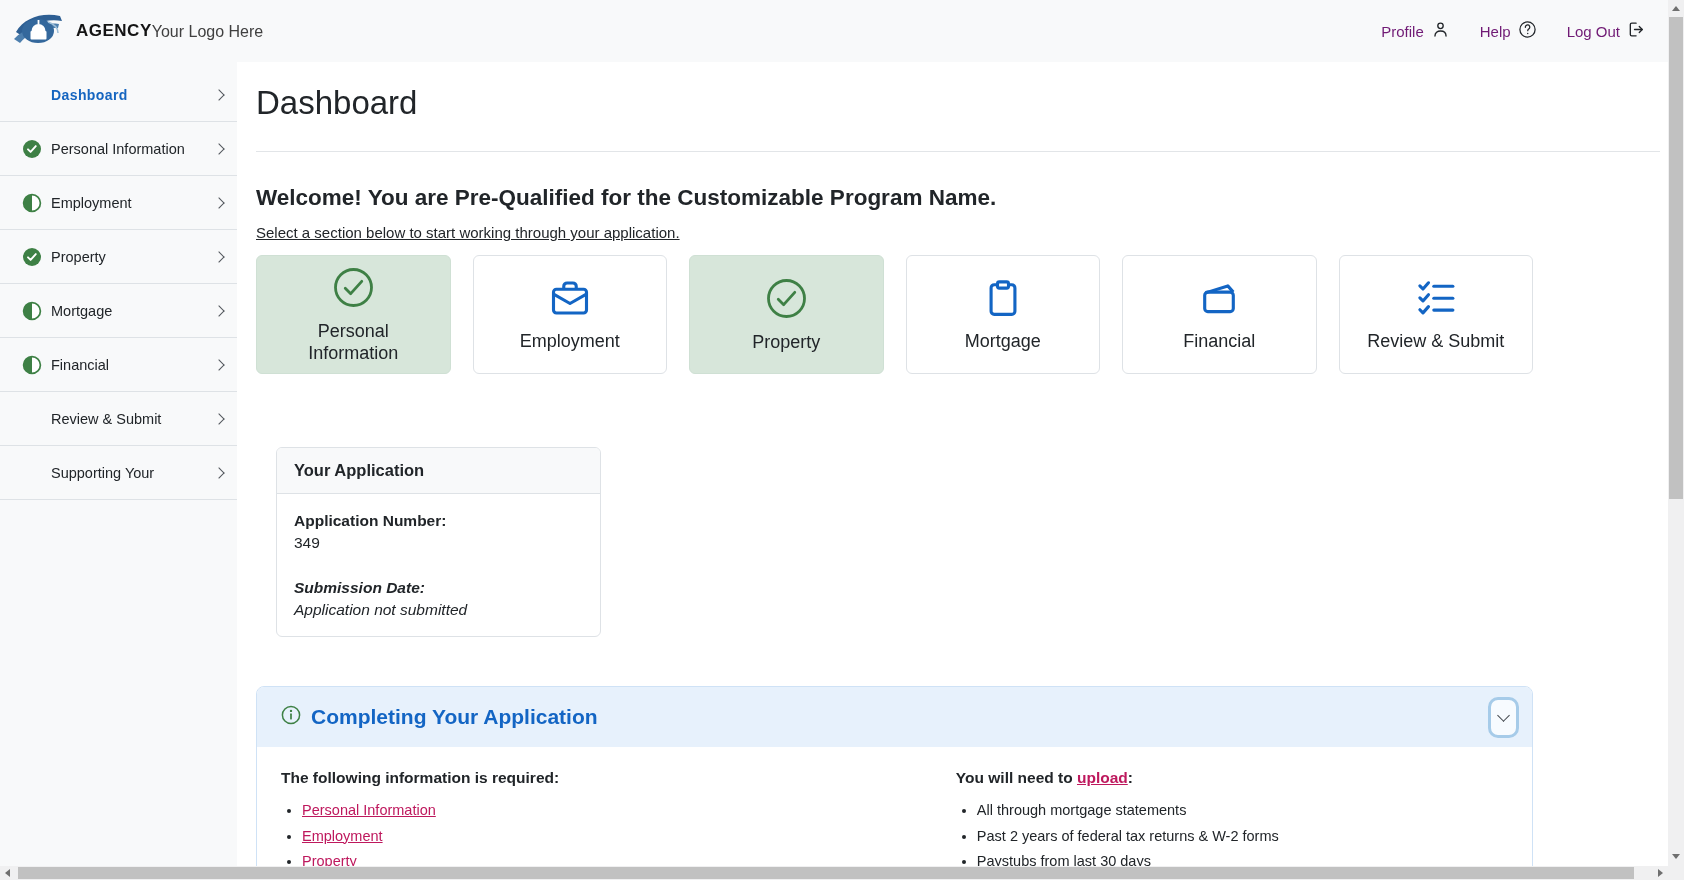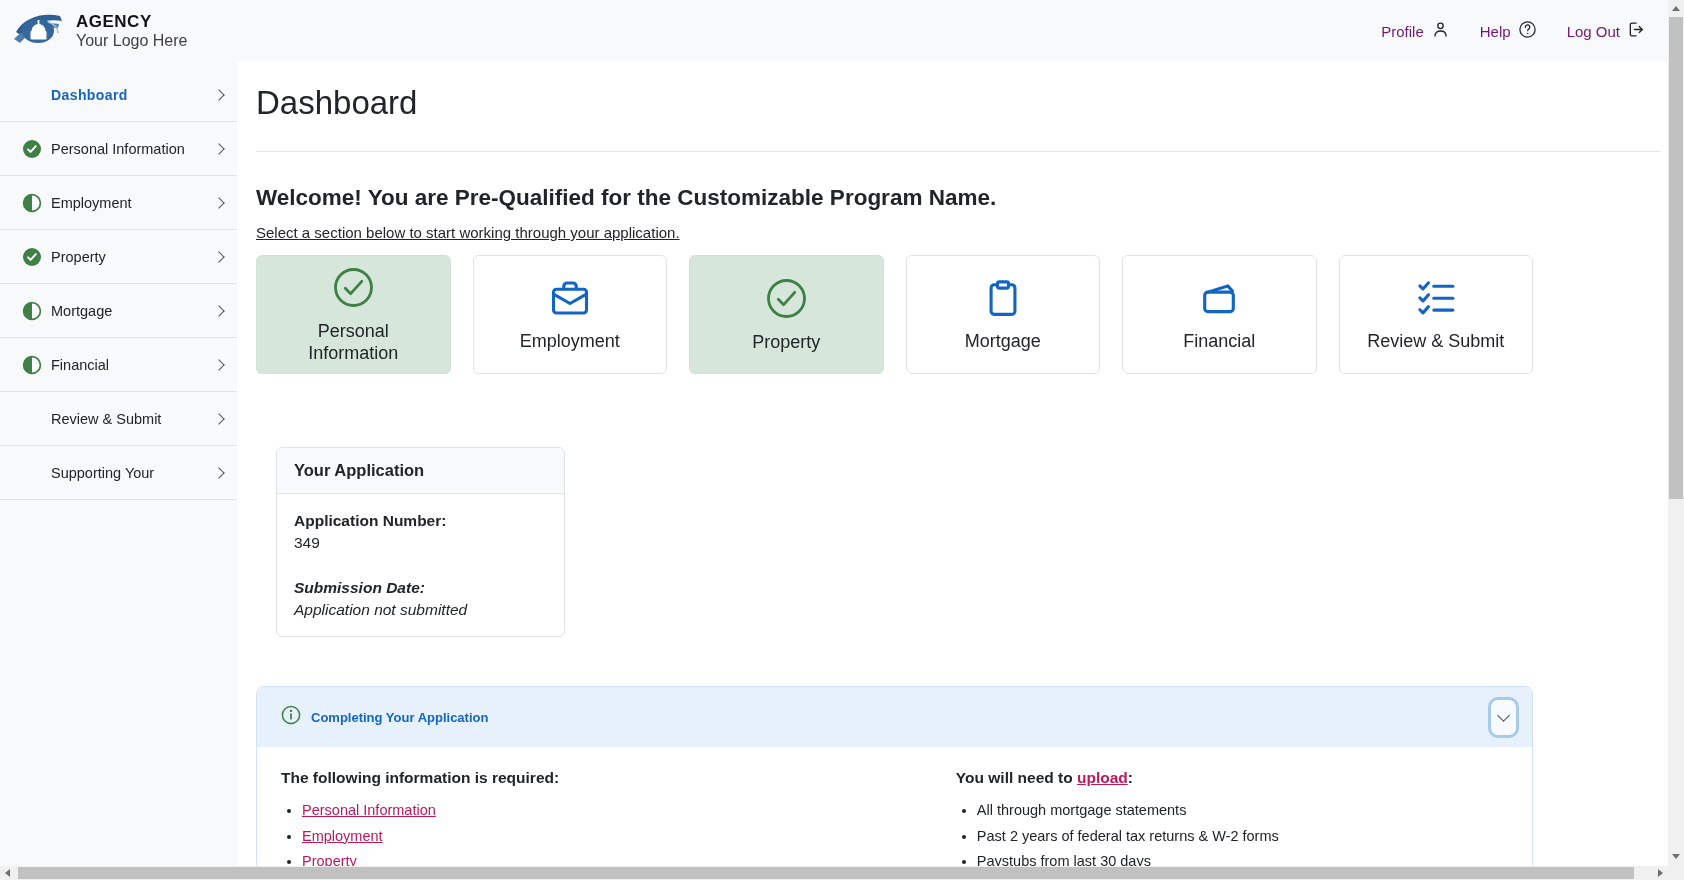--- a/index.html
+++ b/index.html
@@ -5,21 +5,21 @@
   * { box-sizing: border-box; margin: 0; padding: 0; }
   html,body { width:1684px; height:880px; overflow:hidden; }
   body { font-family:"Liberation Sans", sans-serif; background:#fff; color:#212529; position:relative; }
 
   
   .page { position:absolute; top:0; left:0; right:16px; bottom:14px; overflow:hidden; background:#fff; }
 
   
   .topbar { height:62px; background:#f8f9fa; display:flex; align-items:center; justify-content:space-between; padding:0 22px 0 12px; }
   .logo { display:flex; align-items:center; gap:8px; }
-  .logo-text-wrap { display:flex; flex-direction:column; line-height:1.05; }
+  .logo-text-wrap { display:flex; flex-direction:row; line-height:1.05; }
   .logo-title { font-size:17px; font-weight:700; letter-spacing:.5px; color:#141414; }
   .logo-sub { font-size:16px; color:#404040; margin-top:2px; }
   .topbar-actions { display:flex; align-items:center; gap:30px; }
   .topbar-link { display:flex; align-items:center; gap:7px; font-size:15px; color:#701a75; cursor:pointer; background:none; border:none; font-family:inherit; }
 
   
   .layout { display:flex; height:804px; }
 
   
   .sidebar { width:237px; flex:none; background:#f8f9fa; padding-top:6px; }
@@ -37,31 +37,31 @@
   .welcome-heading { font-size:22.5px; line-height:30px; font-weight:700; margin-top:31px; }
   .welcome-sub { font-size:15px; line-height:21px; margin-top:9px;text-decoration:underline; }
 
   
   .cards-row { display:flex; gap:22px; margin-top:12px; }
   .section-card { flex:1; height:119px; background:#fff; border:1px solid #dee2e6; border-radius:6px; display:flex; flex-direction:column; align-items:center; justify-content:center; gap:7px; padding:6px 16px; cursor:pointer; }
   .section-card.complete { background:#d7e6da; border-color:#cfe0d4; }
   .card-label { font-size:18px; font-weight:500; line-height:1.22; text-align:center; color:#212529; }
 
   
-  .app-card { width:289px; margin:73px 16px 0 20px; border:1px solid #dee2e6; border-radius:6px; background:#fff; overflow:hidden; }
+  .app-card { width:325px; margin:73px 16px 0 20px; border:1px solid #dee2e6; border-radius:6px; background:#fff; overflow:hidden; }
   .app-card-header { background:#f8f9fa; border-bottom:1px solid #dee2e6; padding:13px 17px; font-size:16.5px; font-weight:700; }
   .app-card-body { padding:17px; font-size:15.5px; line-height:19px; }
   .field-label { font-weight:700; }
   .field-value { margin-top:3px; }
   .field-group + .field-group { margin-top:26px;font-style:italic; }
 
   
   .accordion { margin-top:49px; border:1px solid #cfe2f6; border-radius:8px; background:#fff; }
   .acc-header { height:60px; background:#e7f1fc; border-radius:7px 7px 0 0; display:flex; align-items:center; padding:0 13px 0 24px; cursor:pointer; }
-  .acc-title { font-size:13px; font-weight:700; color:#1365c4; margin-left:10px; }
+  .acc-title { font-size:21px; font-weight:700; color:#1365c4; margin-left:10px; }
   .acc-toggle { margin-left:auto; width:31px; height:41px; border:3px solid #a6cbe9; border-radius:10px; background:#f7fbff; display:flex; align-items:center; justify-content:center; cursor:pointer; }
   .chev-down { width:9px; height:9px; border-right:1.8px solid #3f444a; border-bottom:1.8px solid #3f444a; transform:rotate(45deg); margin-top:-4px; }
   .acc-body { padding:22px 24px 20px; display:grid; grid-template-columns:55% 45%; background:#fff; border-radius:0 0 7px 7px; }
   .list-heading { font-size:15.5px; font-weight:700; color:#212529; }
   .acc-body ul { margin:14px 0 0; padding-left:21px; }
   .acc-body li { font-size:14.5px; line-height:19.5px; margin-bottom:6px; color:#212529; }
   .blue-link { color:#be185d; text-decoration:underline; cursor:pointer; }
 
   
   .vscroll { position:absolute; top:0; right:0; width:16px; height:866px; background:#f0f0f1; }

